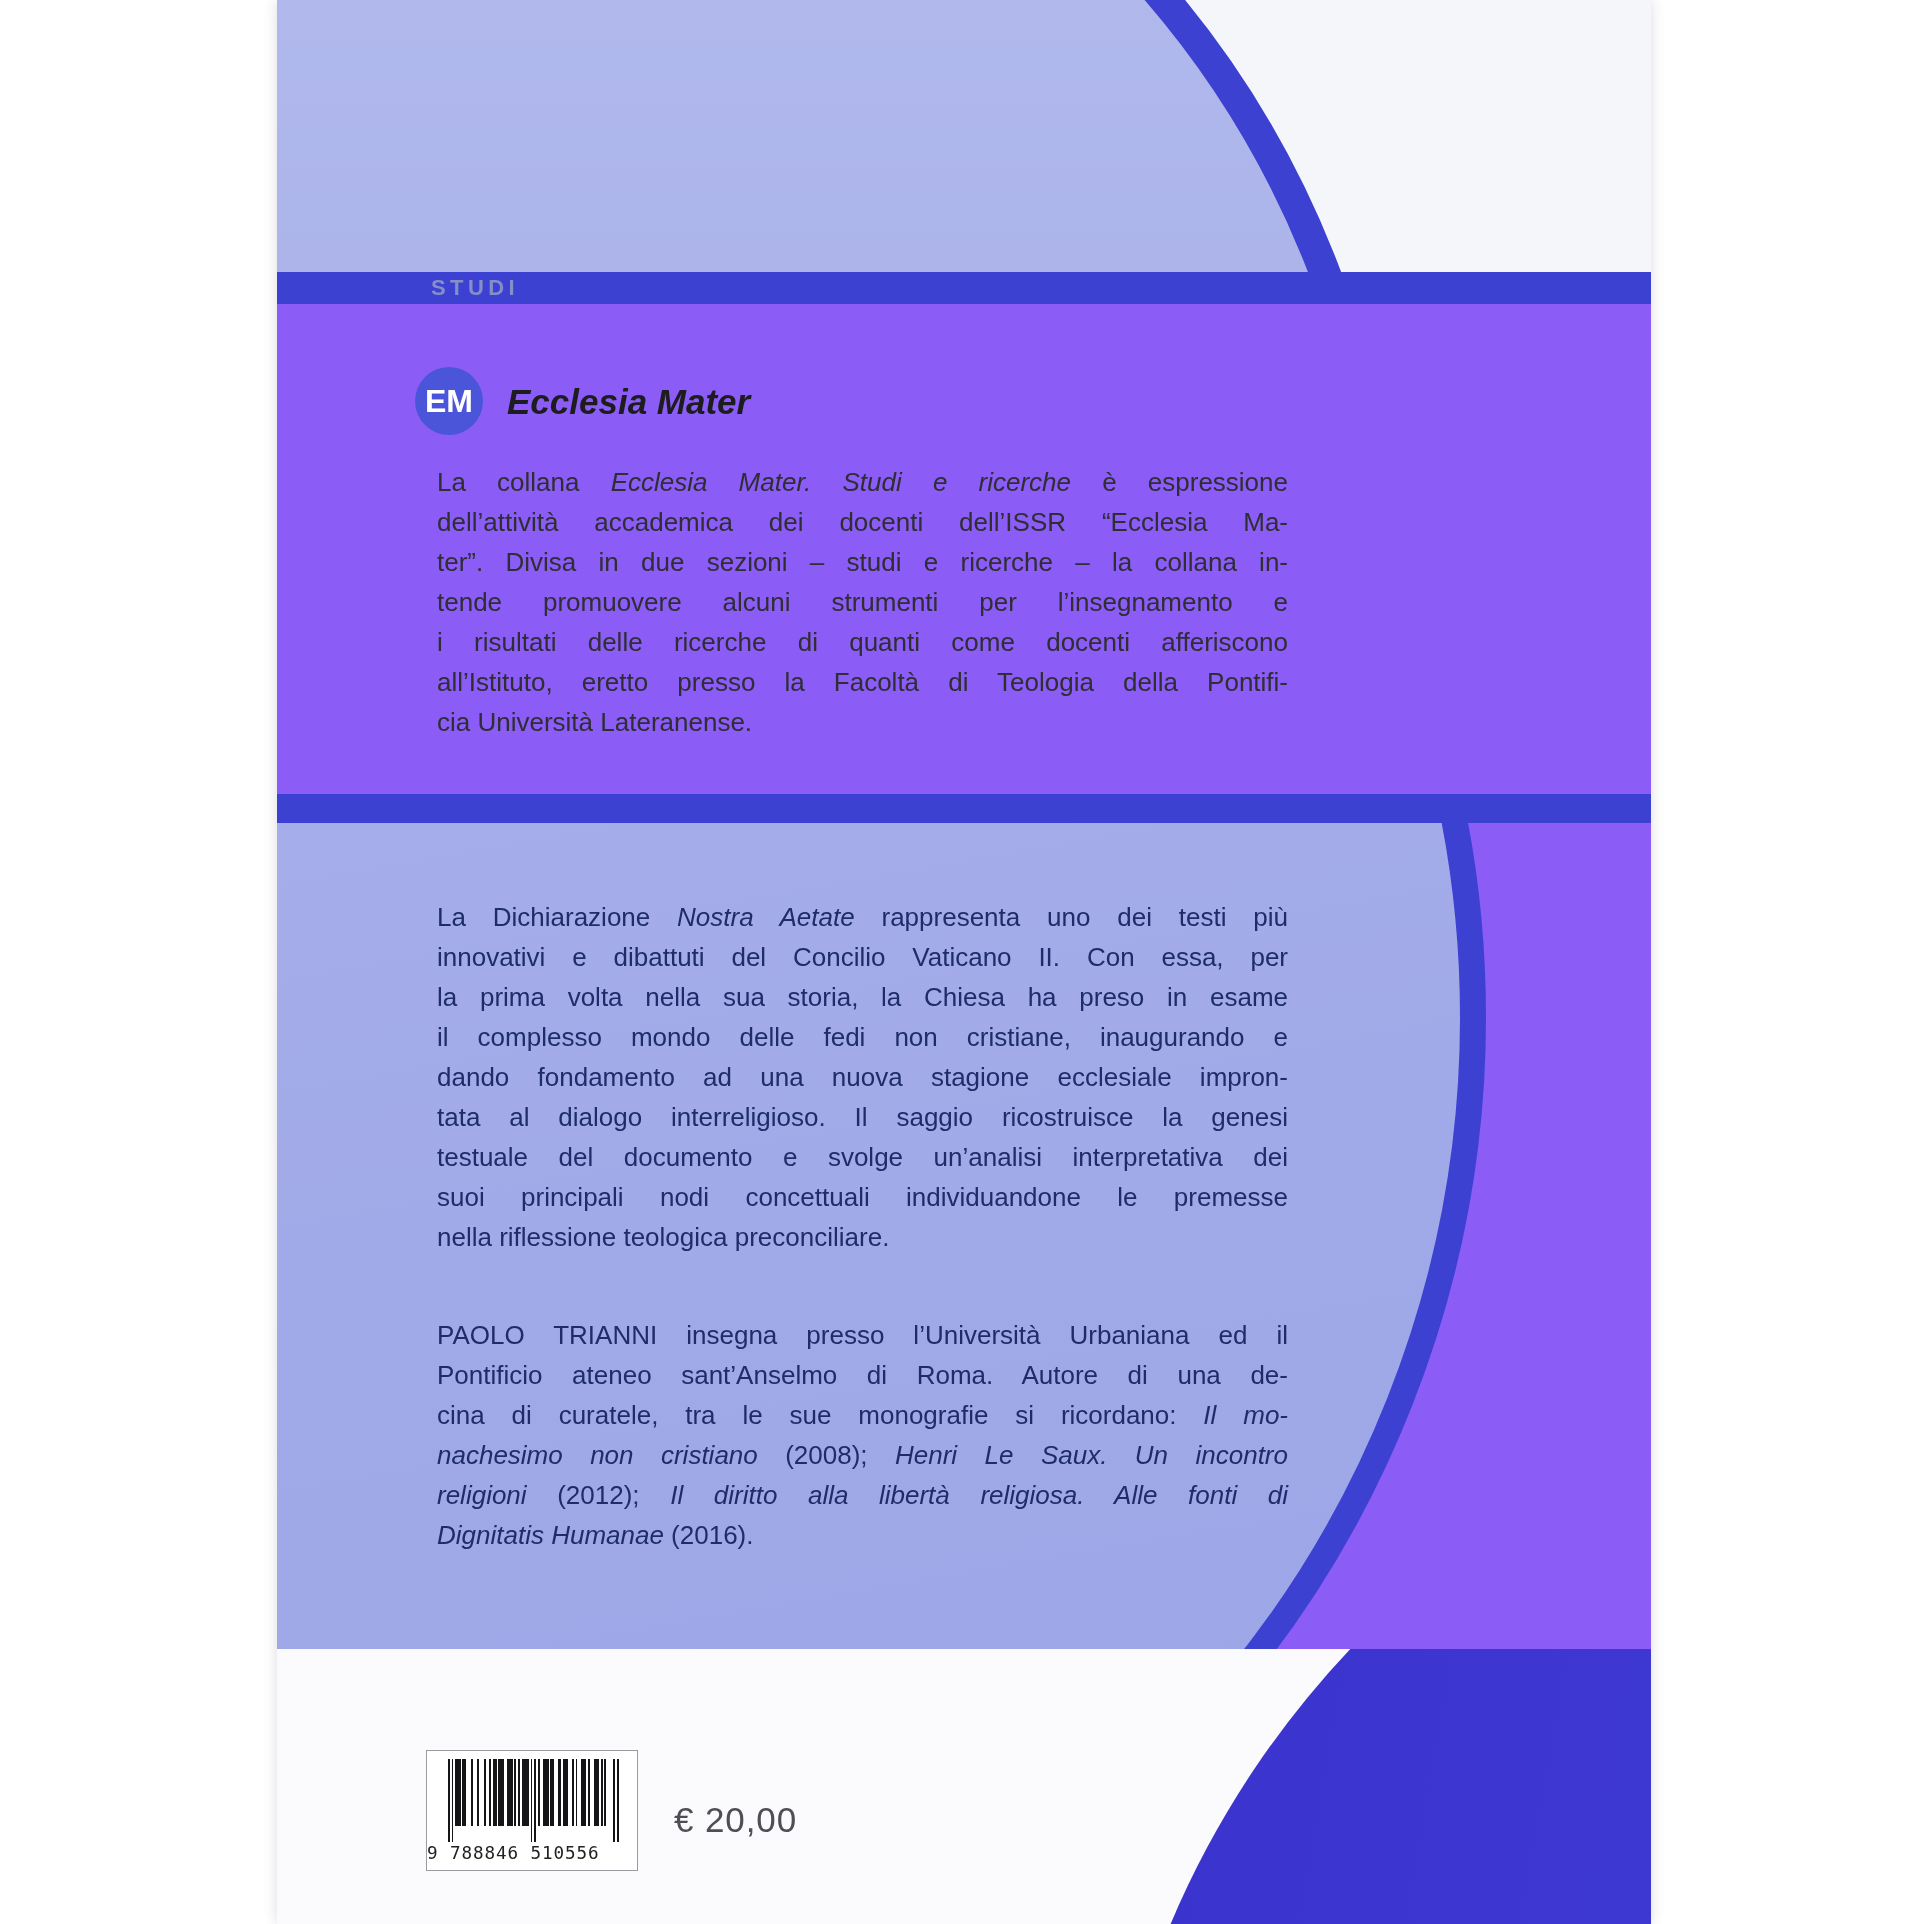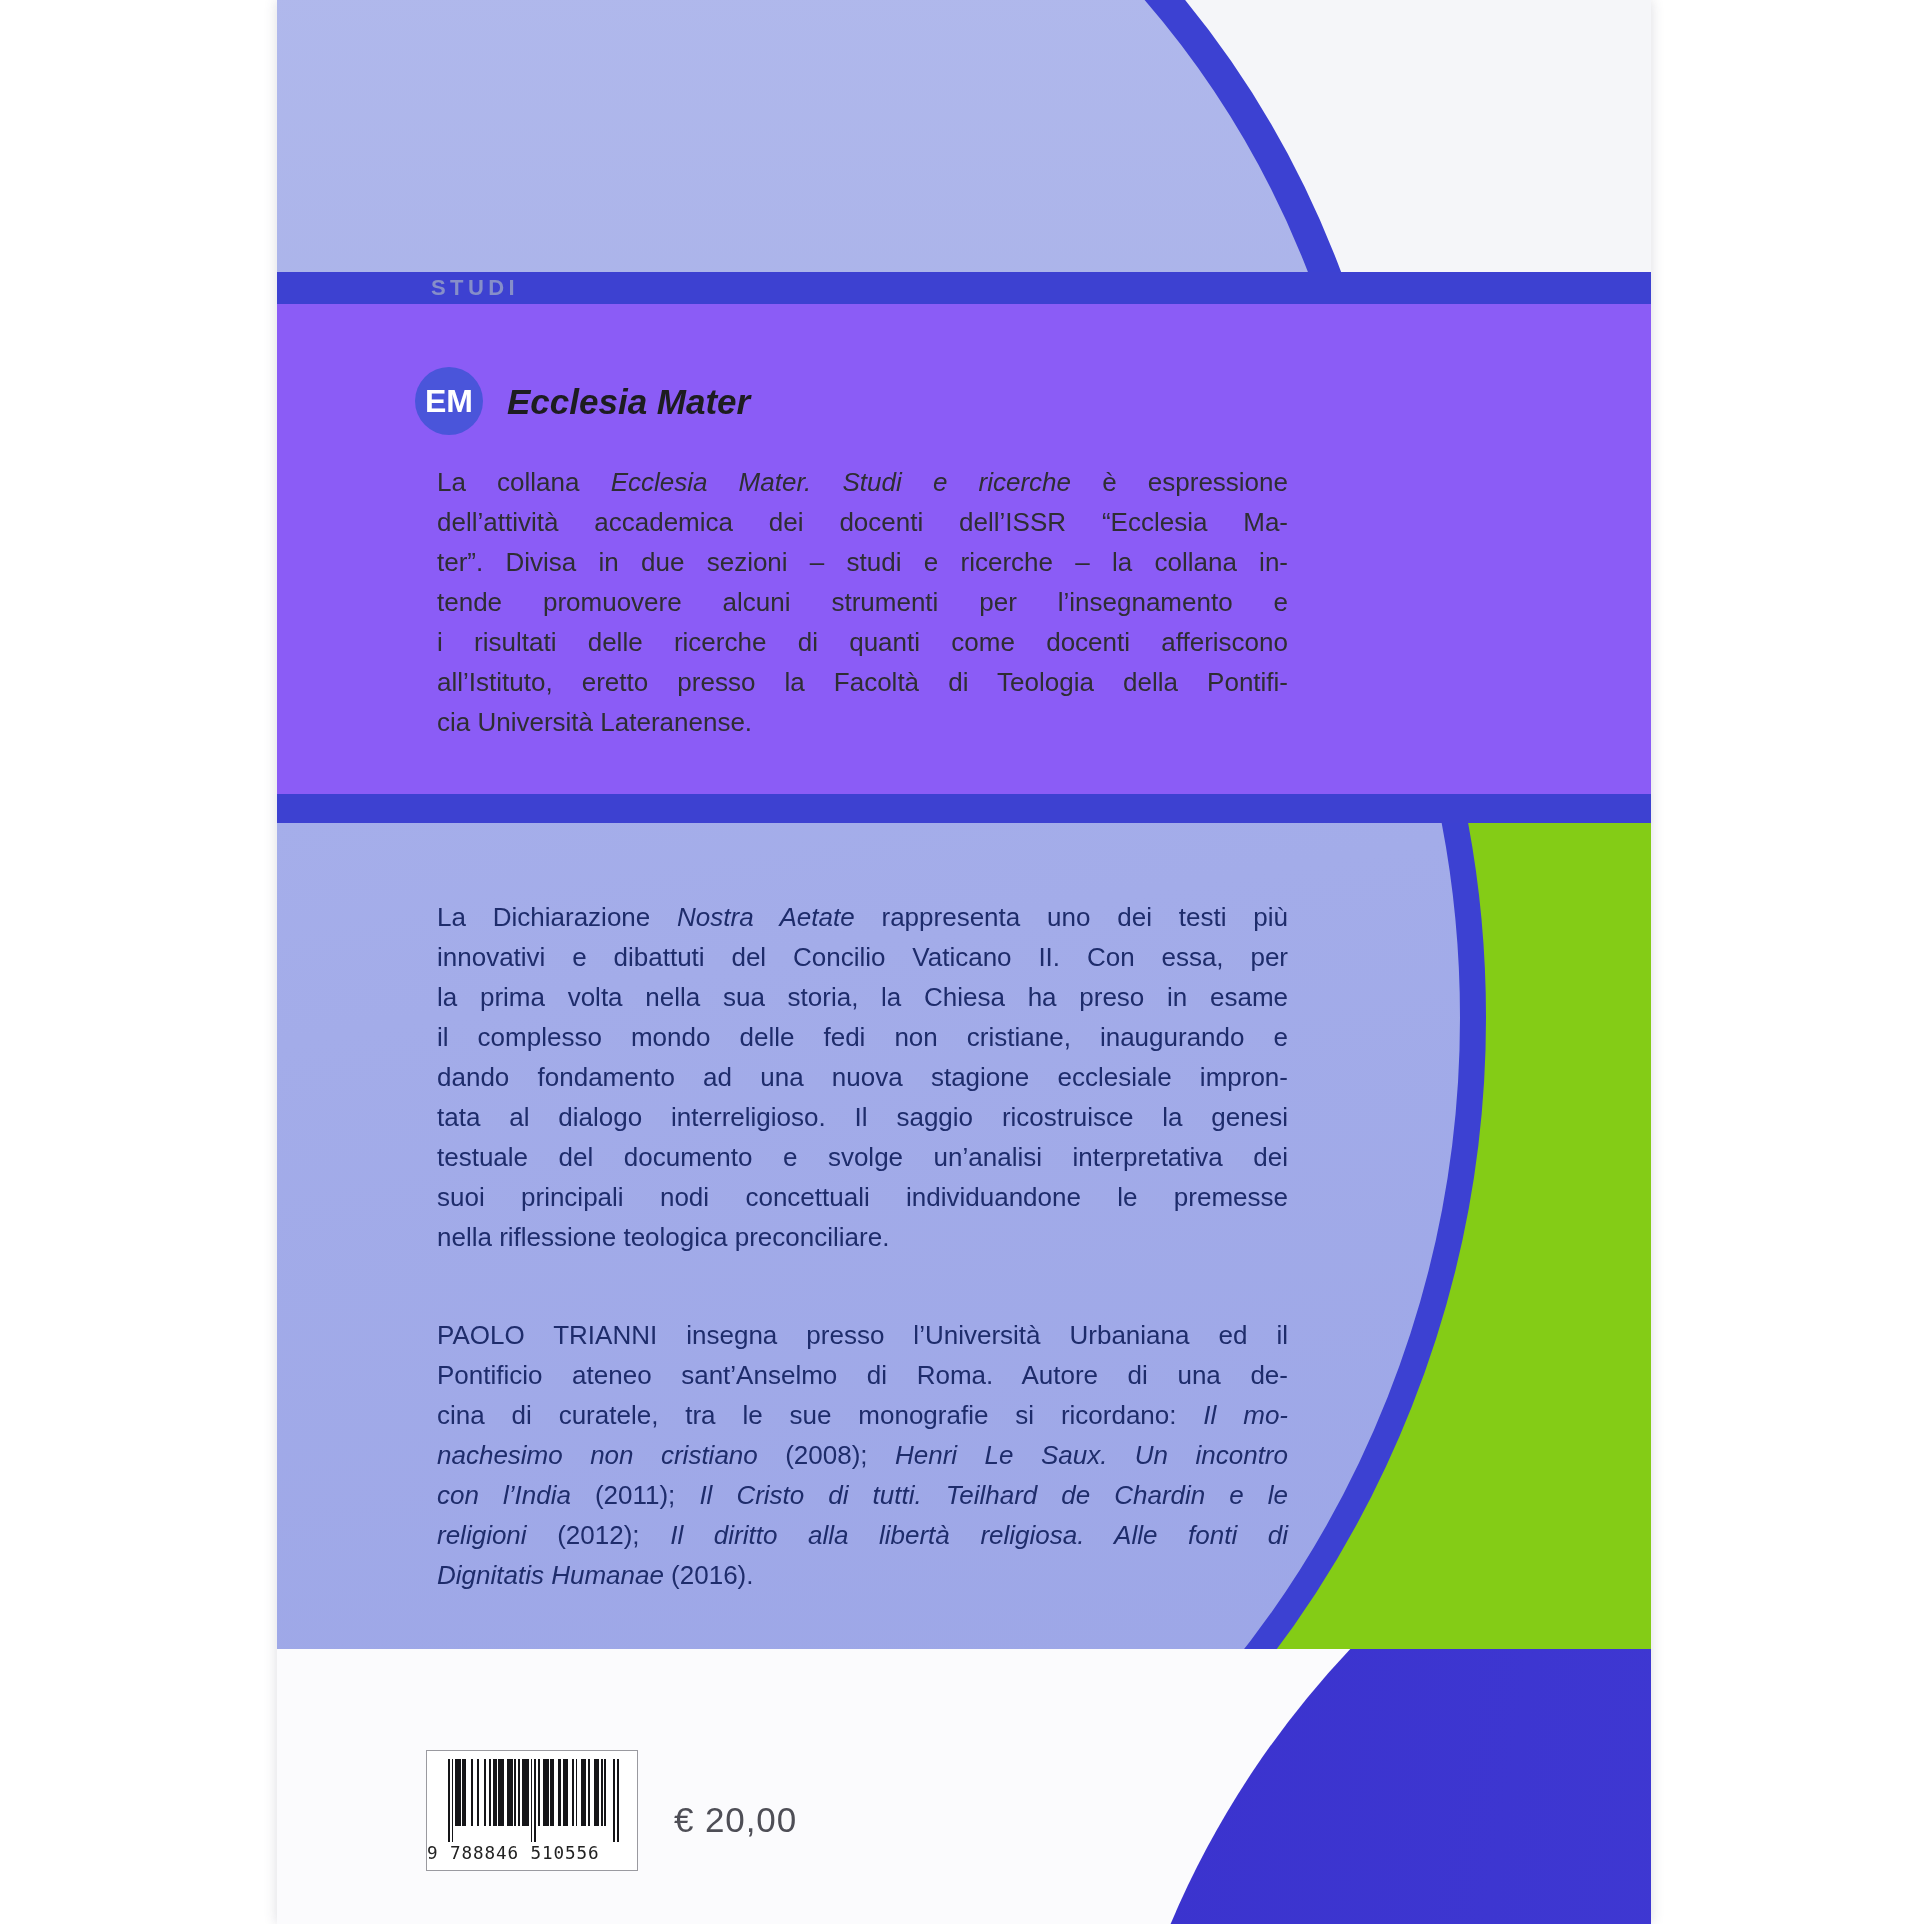--- a/index.html
+++ b/index.html
@@ -46,21 +46,21 @@
   .para{position:absolute;left:160px;width:851px;font-size:26px;line-height:40px;}
   .para .line{text-align:justify;text-align-last:justify;white-space:normal;}
   .para .line:last-child{text-align-last:left;}
   .para .it{font-style:italic;}
   .para-collana{top:158px;color:#2e2e33;}
 
   
   .sec-band2{top:794px;height:29px;background:#3d41d1;}
 
   
-  .sec-panel{top:823px;height:847px;background:#84cc16;}
+  .sec-panel{top:823px;height:847px;background:#8b5cf6;}
   .panel-circle{
     position:absolute;width:2063px;height:2063px;border-radius:50%;
     left:-906px;top:-863px;
     border:26px solid #3c41d2;
     background:linear-gradient(170deg,#aeb6ee 0%,#a3ace9 50%,#9aa4e6 100%);
   }
   .para-description{top:74px;color:#1e2c6b;}
   .para-author{top:492px;color:#1e2c6b;line-height:40px;}
 
   
@@ -132,21 +132,20 @@
         <div class="line"><span>tata al dialogo interreligioso. Il saggio ricostruisce la genesi</span></div>
         <div class="line"><span>testuale del documento e svolge un’analisi interpretativa dei</span></div>
         <div class="line"><span>suoi principali nodi concettuali individuandone le premesse</span></div>
         <div class="line"><span>nella riflessione teologica preconciliare.</span></div>
       </div>
     <div class="para para-author">
         <div class="line"><span>PAOLO TRIANNI insegna presso l’Università Urbaniana ed il</span></div>
         <div class="line"><span>Pontificio ateneo sant’Anselmo di Roma. Autore di una de-</span></div>
         <div class="line"><span>cina di curatele, tra le sue monografie si ricordano: </span><span class="it">Il mo-</span></div>
         <div class="line"><span class="it">nachesimo non cristiano</span><span> (2008); </span><span class="it">Henri Le Saux. Un incontro</span></div>
-        <div class="line"><span class="it">con l’India</span><span> (2011); </span><span class="it">Il Cristo di tutti. Teilhard de Chardin e le</span></div>
         <div class="line"><span class="it">religioni</span><span> (2012); </span><span class="it">Il diritto alla libertà religiosa. Alle fonti di</span></div>
         <div class="line"><span class="it">Dignitatis Humanae</span><span> (2016).</span></div>
       </div>
   </div>
 
   <div class="sec sec-bottom">
     <div class="corner-circle"></div>
     <div class="barcode-box">
       <div class="barcode-bars">
           <div class="module black guard"></div>

